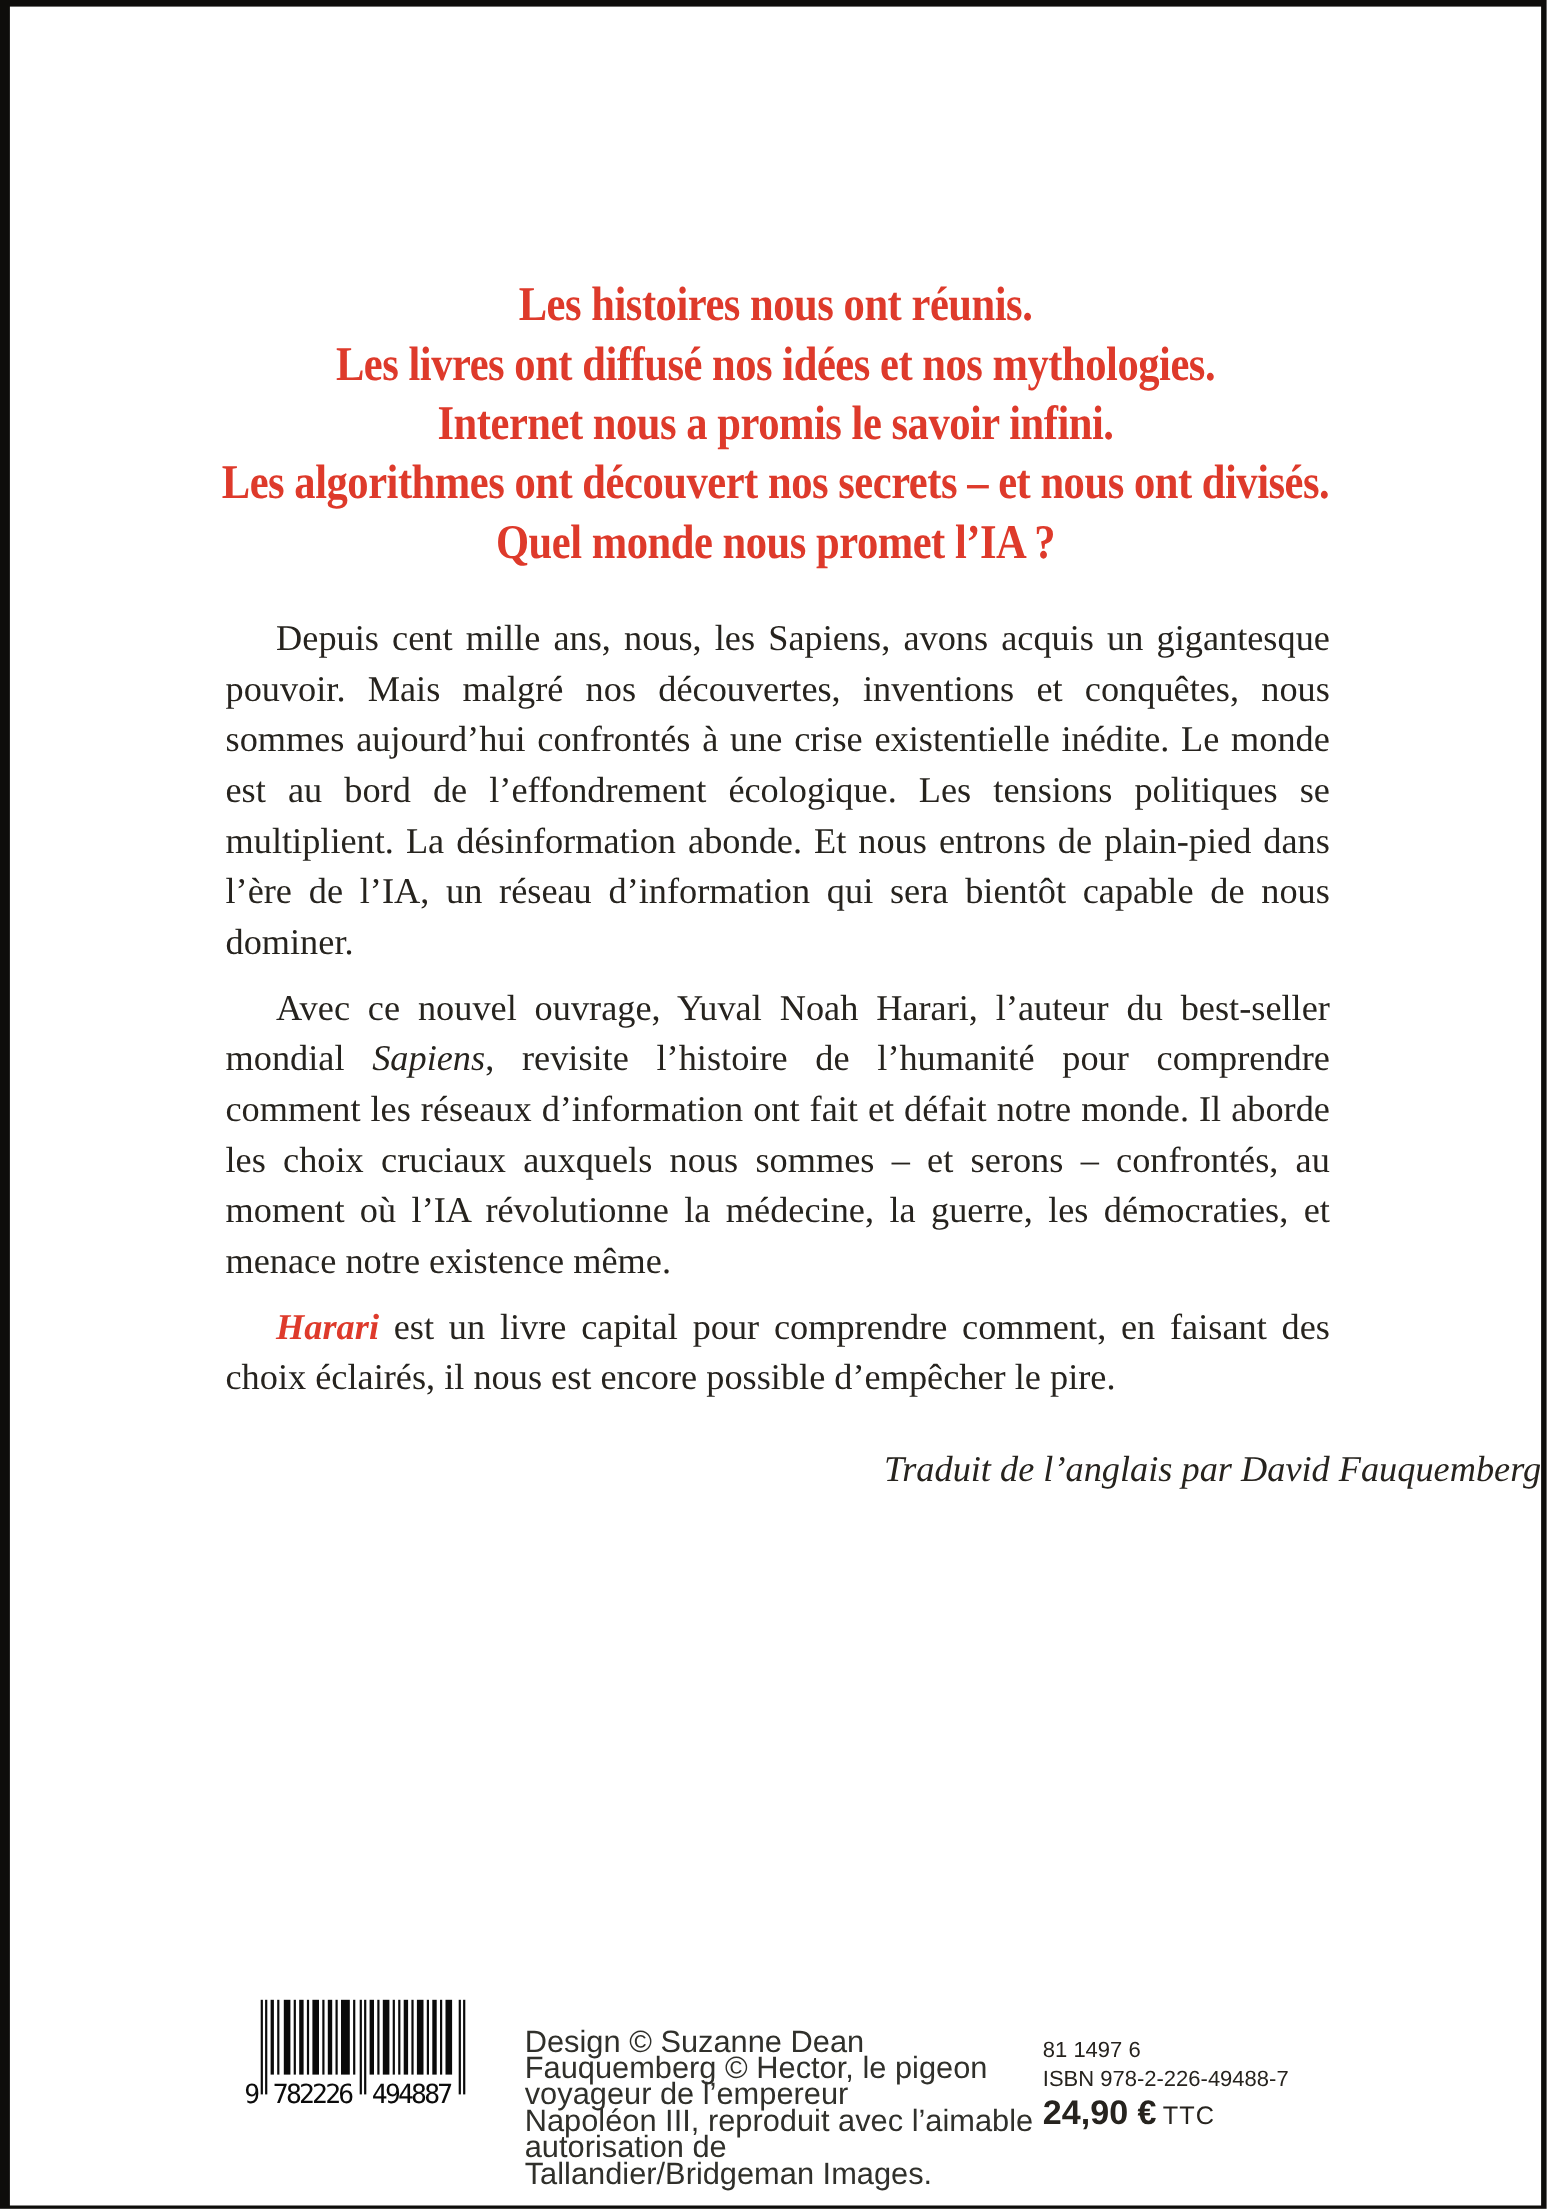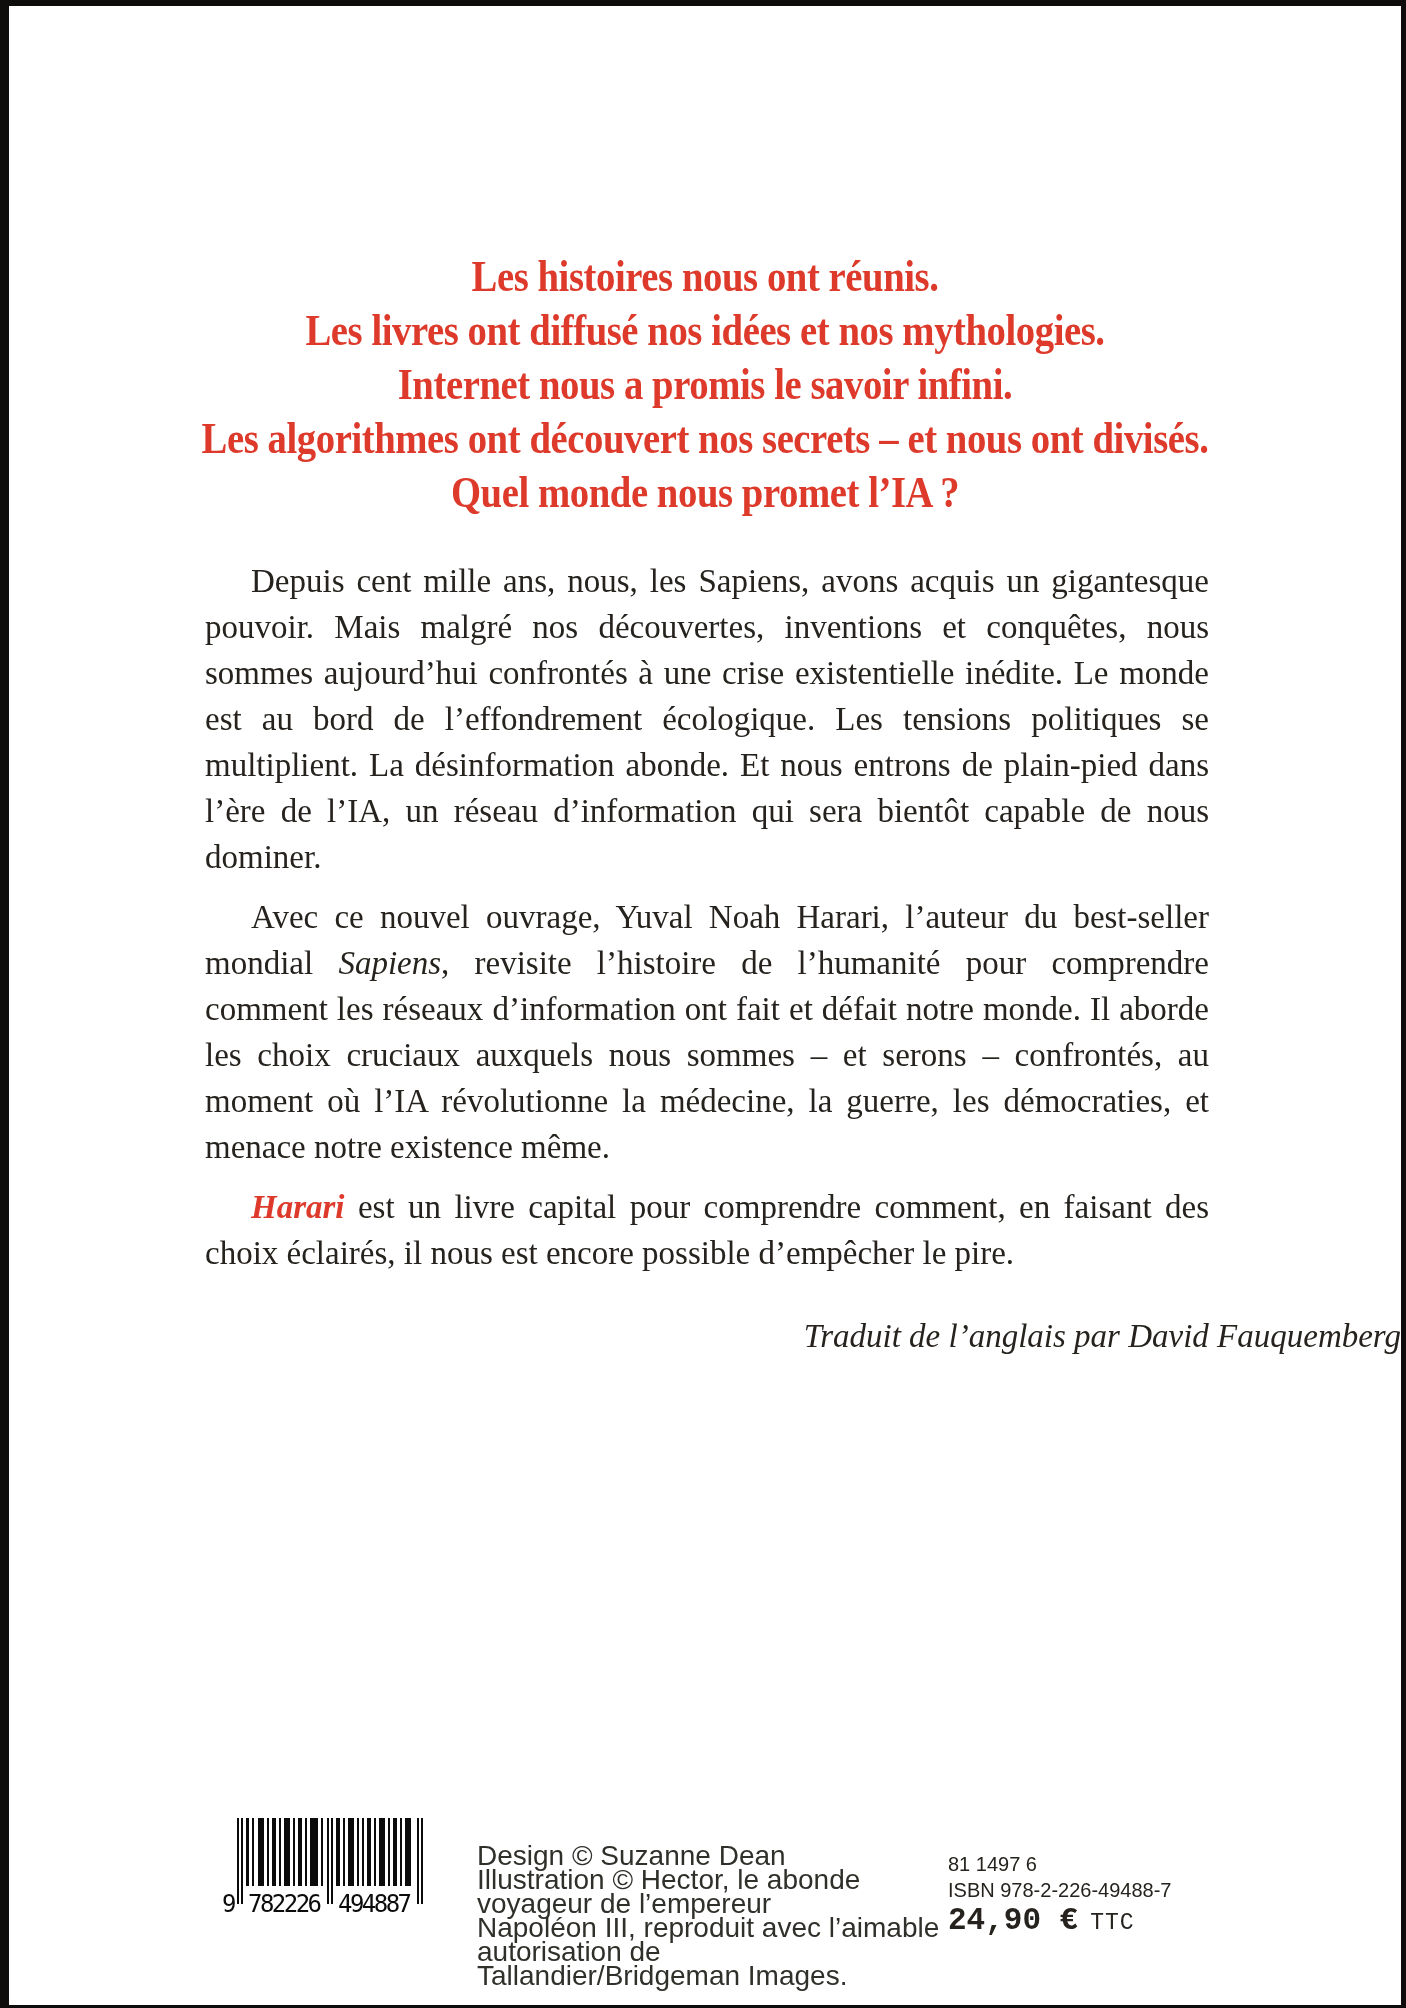--- a/index.html
+++ b/index.html
@@ -80,21 +80,21 @@
     left:939px;top:1845px;
     width:260px;
     text-align:left;
     font-family:"Liberation Sans", sans-serif;
     font-size:20px;
     line-height:26px;
     color:#26231e;
   }
   .price-line{
     margin-top:5px;
-    font-family:Liberation Mono, monospace;
+    font-family:Liberation Sans, sans-serif;
   }
   .price-value{
     font-weight:bold;
     font-size:31px;
   }
   .price-suffix{
     font-size:23px;
     letter-spacing:1px;
   }
 </style>
@@ -159,21 +159,21 @@
           <rect x="200" y="10" width="2" height="86"></rect>
       </g>
       <text class="barcode-digit" x="1" y="104">9</text>
       <text class="barcode-digit" x="27" y="104" textLength="74">782226</text>
       <text class="barcode-digit" x="117" y="104" textLength="74">494887</text>
     </svg>
   </div>
 
   <div class="credits">
     <div>Design © Suzanne Dean</div>
-    <div>Illustration © Hector, le abonde voyageur de l’empereur</div>
+    <div>Fauquemberg © Hector, le pigeon voyageur de l’empereur</div>
     <div>Napoléon III, reproduit avec l’aimable autorisation de</div>
     <div>Tallandier/Bridgeman Images.</div>
   </div>
 
   <div class="pricing">
     <div>81 1497 6</div>
     <div>ISBN 978-2-226-49488-7</div>
     <div class="price-line">
       <span class="price-value">24,90 €</span>
       <span class="price-suffix">TTC</span>

